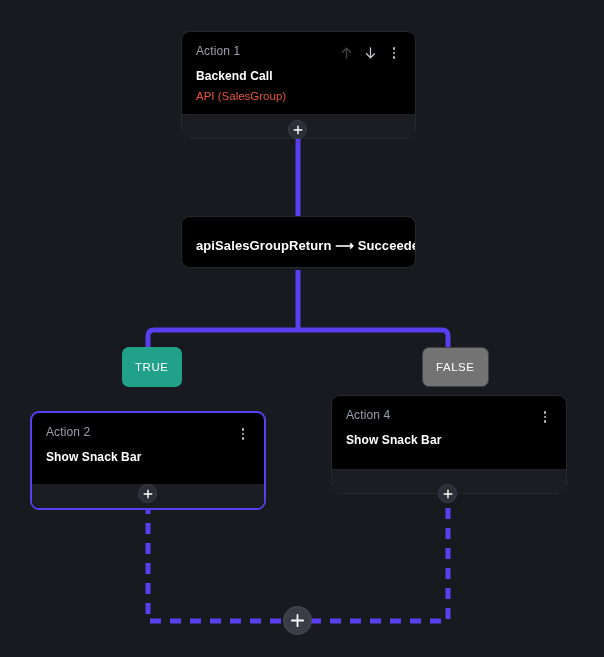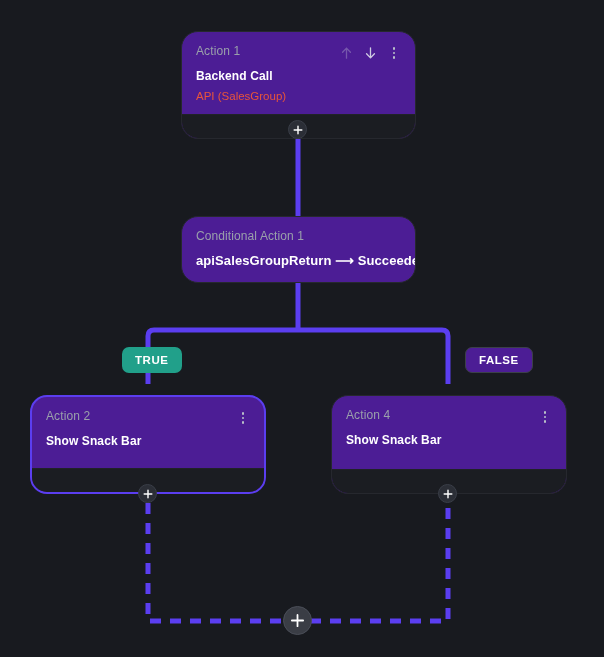--- a/index.html
+++ b/index.html
@@ -23,22 +23,22 @@
   #wires {
     position: absolute;
     left: 0; top: 0;
     width: 604px; height: 657px;
     pointer-events: none;
   }
 
   
   .node {
     position: absolute;
-    border-radius: 17px;
-    background: #4c1d95;
+    border-radius: 9px;
+    background: #000000;
     border: 1px solid #26282e;
     overflow: hidden;
   }
   .node.selected {
     border: 2px solid #5b3ef0;
   }
 
   .node-body {
     padding: 12px 14px 10px 14px;
   }
@@ -120,33 +120,33 @@
     color: #ffffff;
   }
   .plus.small { width: 19px; height: 19px; }
   .plus.big   { width: 29px; height: 29px; background:#3a3d45; border-color:#4a4e58; }
 
   .plus svg { display: block; }
 
   
   .badge {
     position: absolute;
-    height: 26px;
+    height: 40px;
     padding: 0 13px;
     border-radius: 7px;
     display: flex;
     align-items: center;
     justify-content: center;
     font-size: 11.5px;
-    font-weight: bold;
+    font-weight: normal;
     letter-spacing: .55px;
     color: #ffffff;
   }
   .badge.true  { background: #21a08a; }
-  .badge.false { background: #4c1d95; border: 1px solid #3c4049; margin-left: 43px; }
+  .badge.false { background: #737373; border: 1px solid #3c4049; }
 </style>
 </head>
 <body>
 
 <div id="canvas">
 
   <svg id="wires" viewBox="0 0 604 657" width="604" height="657">
 
     <line x1="298" y1="130" x2="298" y2="220" stroke="#5b3ef0" stroke-width="5"></line>
 
@@ -185,37 +185,36 @@
   <div class="plus small" style="left:288px; top:120px;">
     <svg viewBox="0 0 12 12" width="10" height="10">
       <path d="M6 1.4 V10.6 M1.4 6 H10.6" stroke="#ffffff" stroke-width="1.7" stroke-linecap="round"></path>
     </svg>
   </div>
 
   <div class="node" style="left:181px; top:216px; width:235px;">
     <div class="node-body" style="padding-bottom:12px;">
       <div class="node-head">
         <div>
-          <div class="node-kicker">Conditional Action 1</div>
           <div class="node-title" style="white-space:nowrap; font-size:13px;">apiSalesGroupReturn ⟶ Succeeded</div>
         </div>
 
       </div>
     </div>
   </div>
 
   <div class="badge true" style="left:122px; top:347px;">
     <span>TRUE</span>
   </div>
 
   <div class="badge false" style="left:422px; top:347px;">
     <span>FALSE</span>
   </div>
 
-  <div class="node selected" style="left:30px; top:395px; width:236px; height:99px;">
+  <div class="node selected" style="left:30px; top:411px; width:236px; height:99px;">
     <div class="node-body">
       <div class="node-head">
         <div>
           <div class="node-kicker">Action 2</div>
           <div class="node-title">Show Snack Bar</div>
         </div>
         <div class="head-icons">
           <div class="kebab">
             <i></i>
               <i></i>

